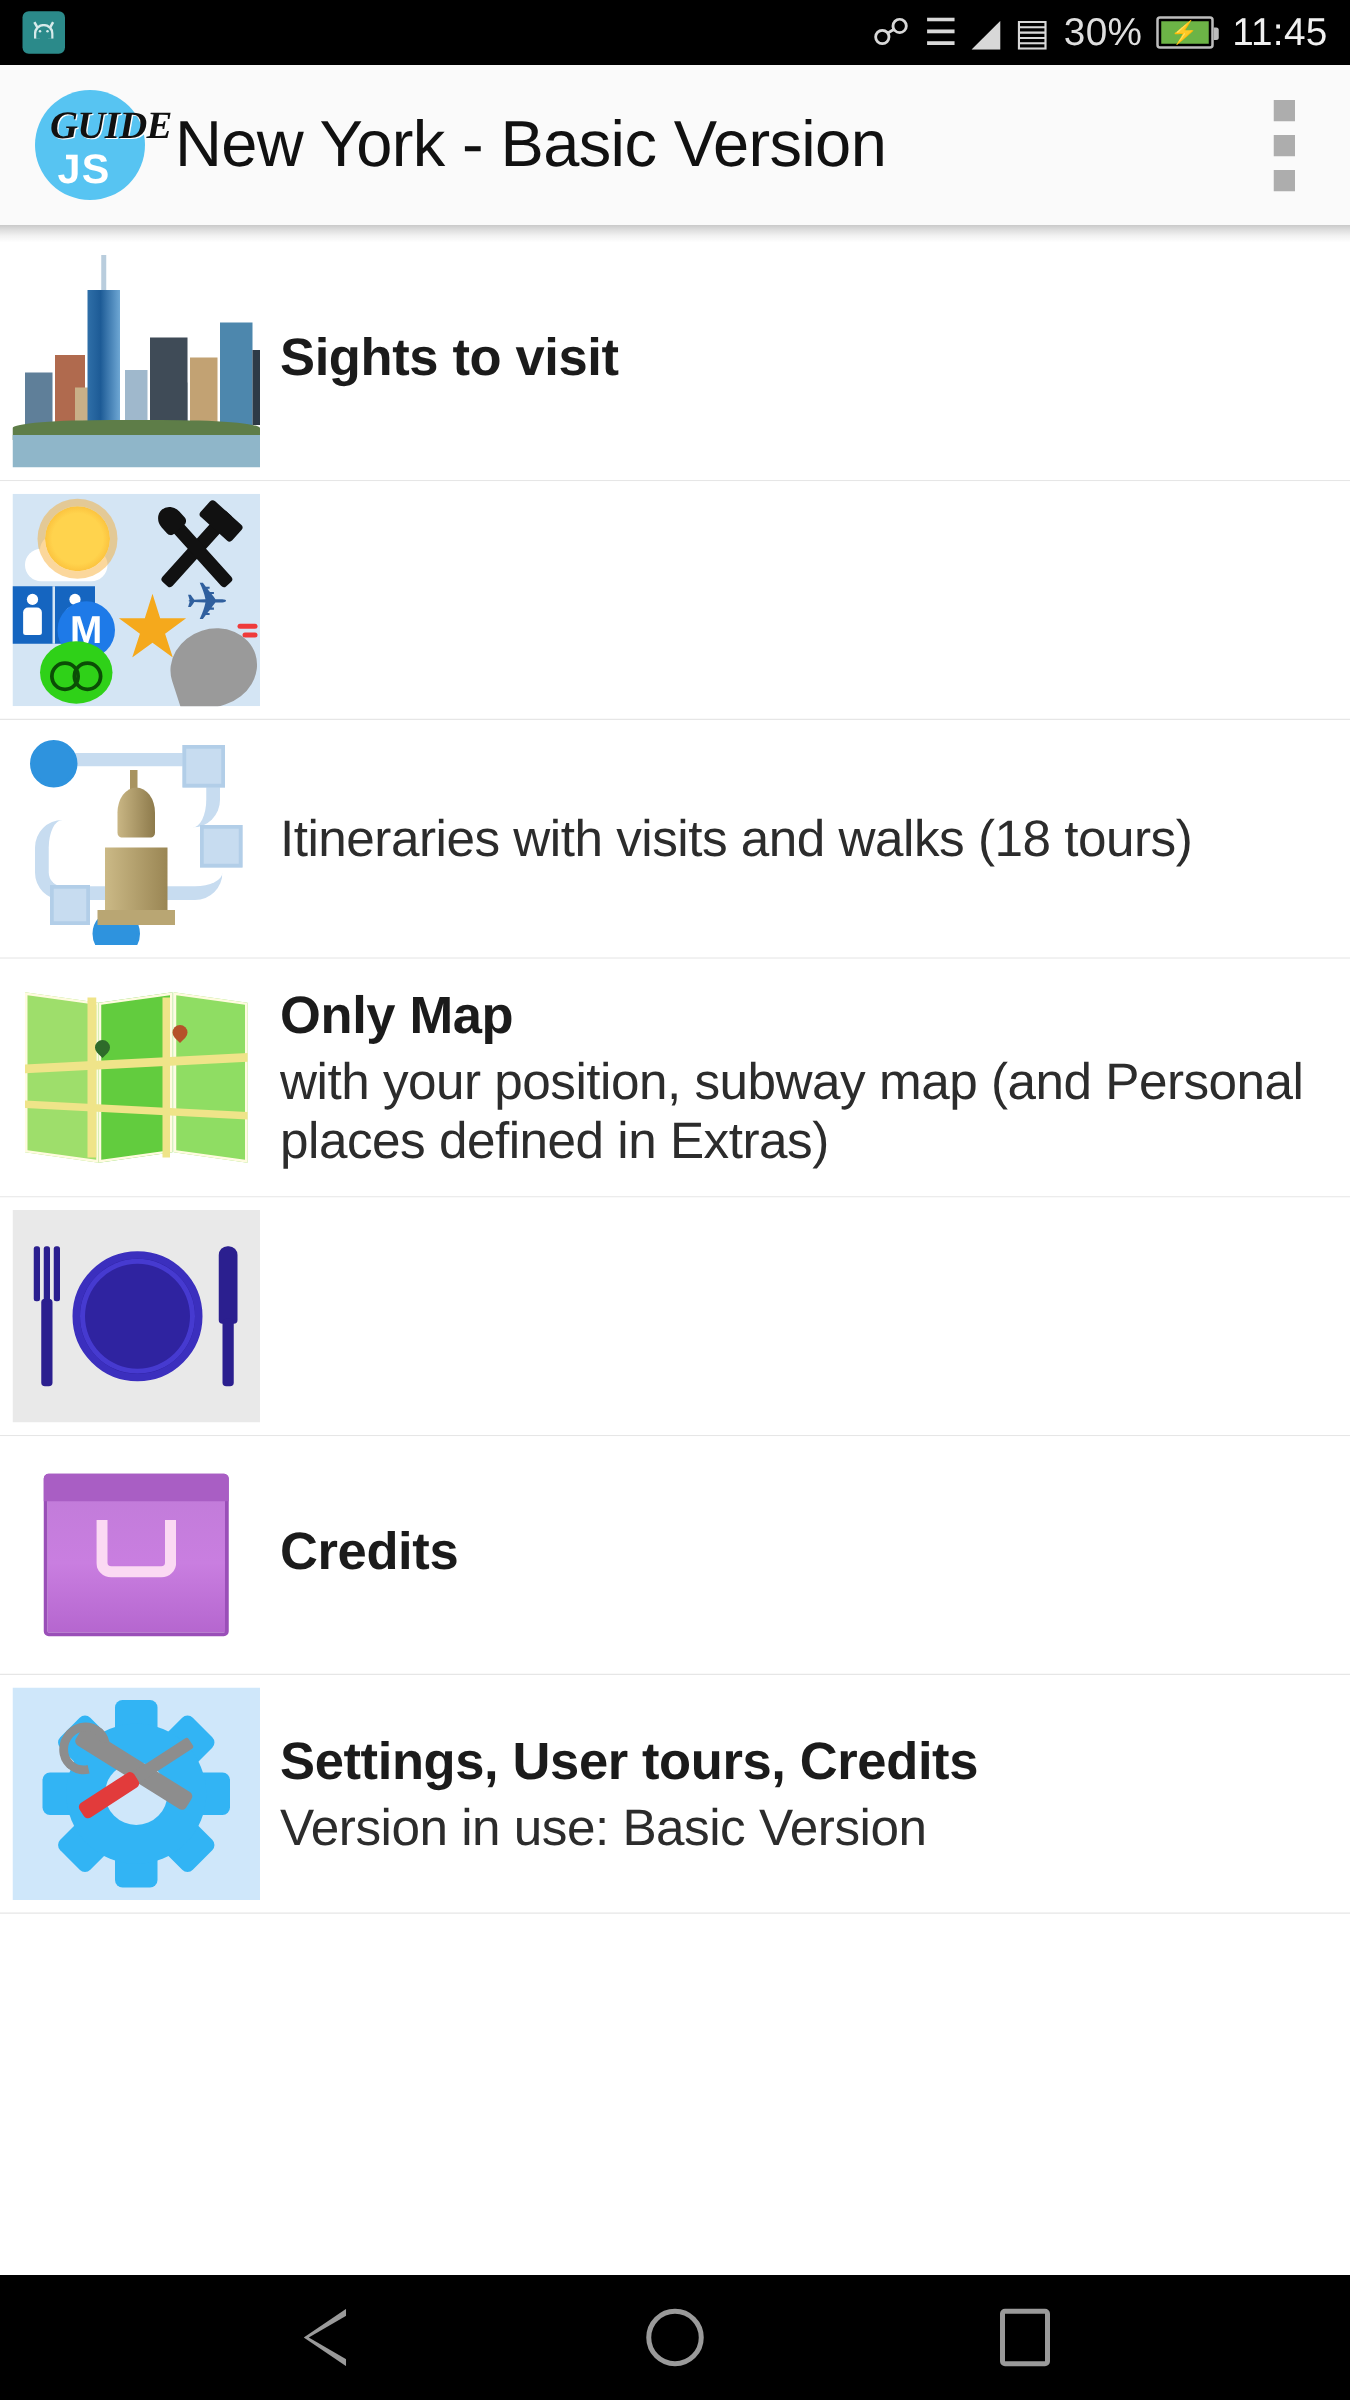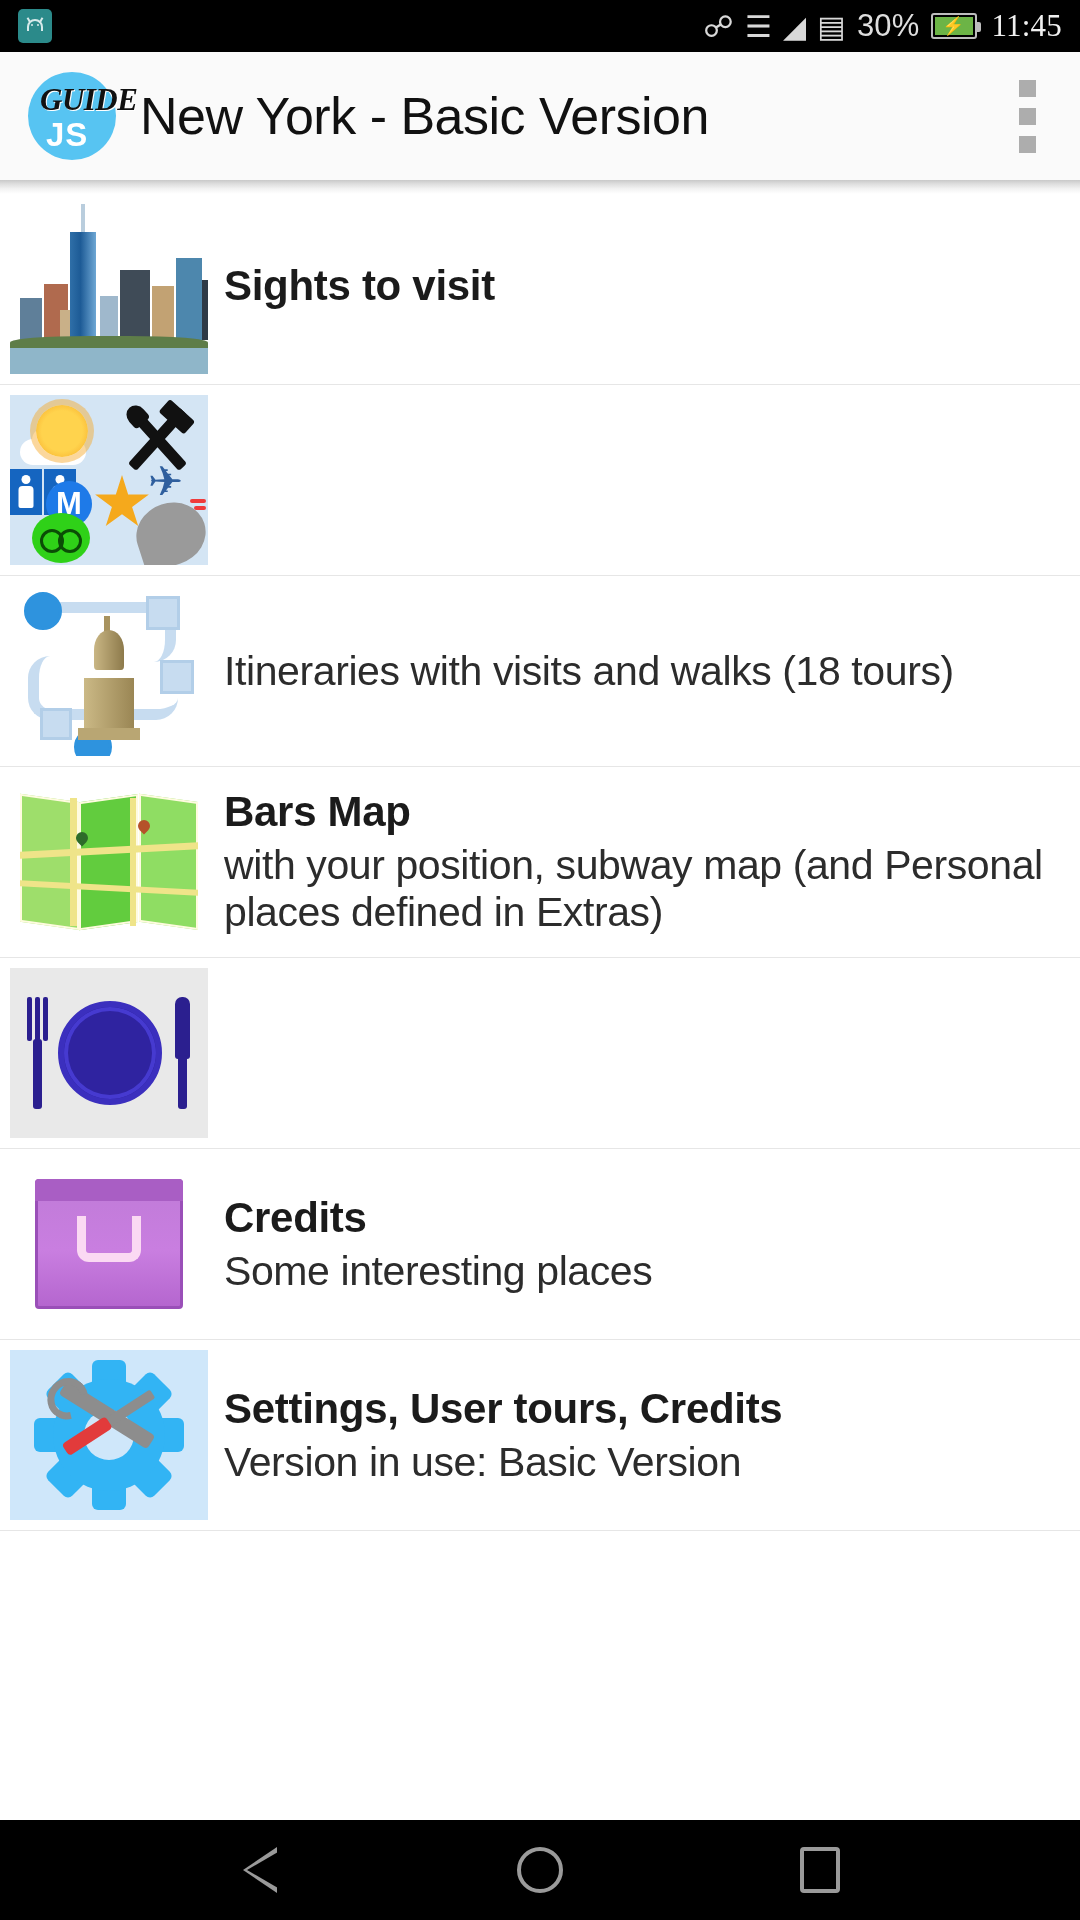--- a/index.html
+++ b/index.html
@@ -31,21 +31,21 @@
   .droid .ant{ position:absolute; width:2px; height:5px; background:#d7eaea; top:-2px; transform-origin:bottom; }
   .droid .ant.l{ left:5px; transform:rotate(-30deg); }
   .droid .ant.r{ left:15px; transform:rotate(30deg); }
 
   .sb-right{
     margin-left:auto; display:flex; align-items:center; gap:11px;
     color:#d8d8d8; font-size:30px; letter-spacing:.2px;
   }
   .sb-ico{ display:block; }
   .sb-pct{ font-size:31px; color:#dedede; }
-  .sb-clock{ font-size:31px; color:#f0f0f0; margin-left:4px;font-family:Liberation Serif, serif; }
+  .sb-clock{ font-size:31px; color:#f0f0f0; margin-left:4px; }
   .batt{
     width:46px; height:26px; border:2px solid #bdbdbd; border-radius:3px;
     position:relative; display:flex; align-items:center; justify-content:center;
   }
   .batt:after{
     content:""; position:absolute; right:-6px; top:7px; width:4px; height:10px;
     background:#bdbdbd; border-radius:0 2px 2px 0;
   }
   .batt-fill{ position:absolute; inset:2px; background:#6cb446; }
   .bolt{ position:relative; z-index:2; color:#fff; font-size:18px; line-height:1; }
@@ -389,21 +389,21 @@
               <div class="road r2"></div>
         <div class="road r3"></div>
               <div class="road r4"></div>
         <div class="pin pin1"></div>
               <div class="pin pin2"></div>
       </div>
           </div>
         </div>
     </div>
     <div class="row-text">
-      <div class="row-title">Bars Map</div>
+      <div class="row-title">Only Map</div>
       <div class="row-sub">with your position, subway map (and Personal places defined in Extras)</div>
     </div>
   </div>
 
   <div class="row">
     <div class="thumb">
       <div class="thumb-inner">
           <div class="eat">
         <div class="fork">
               <div class="handle"></div>
@@ -427,21 +427,20 @@
           <div class="shop">
             <div class="bag">
         <div class="lip"></div>
               <div class="handle"></div>
       </div>
           </div>
         </div>
     </div>
     <div class="row-text">
       <div class="row-title">Credits</div>
-      <div class="row-sub">Some interesting places</div>
     </div>
   </div>
 
   <div class="row">
     <div class="thumb">
       <div class="thumb-inner">
           <div class="setg">
             <div class="gear">
         <div class="tooth"></div>
               <div class="tooth t2"></div>

